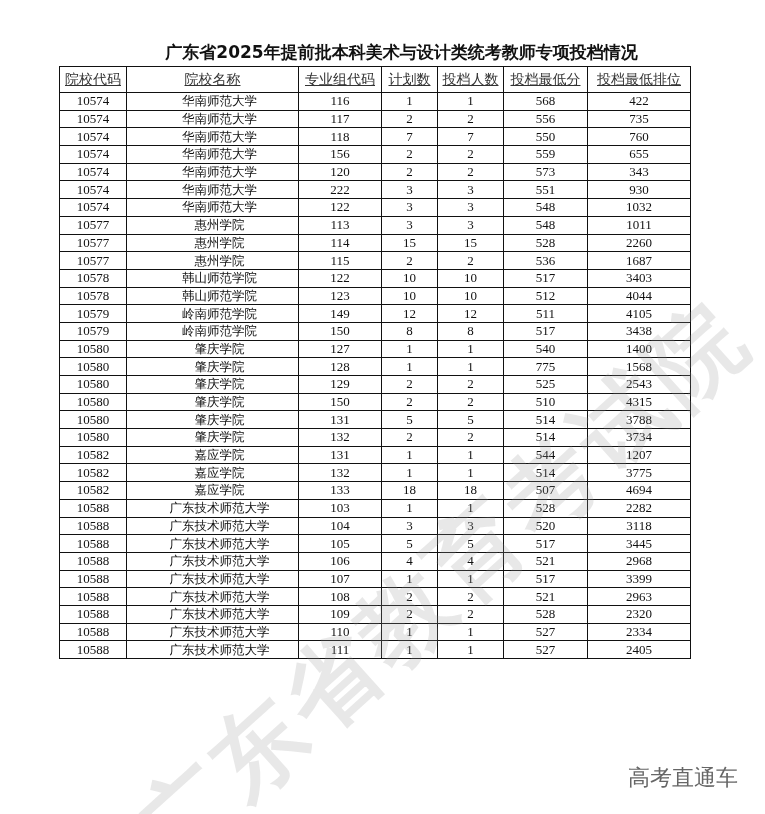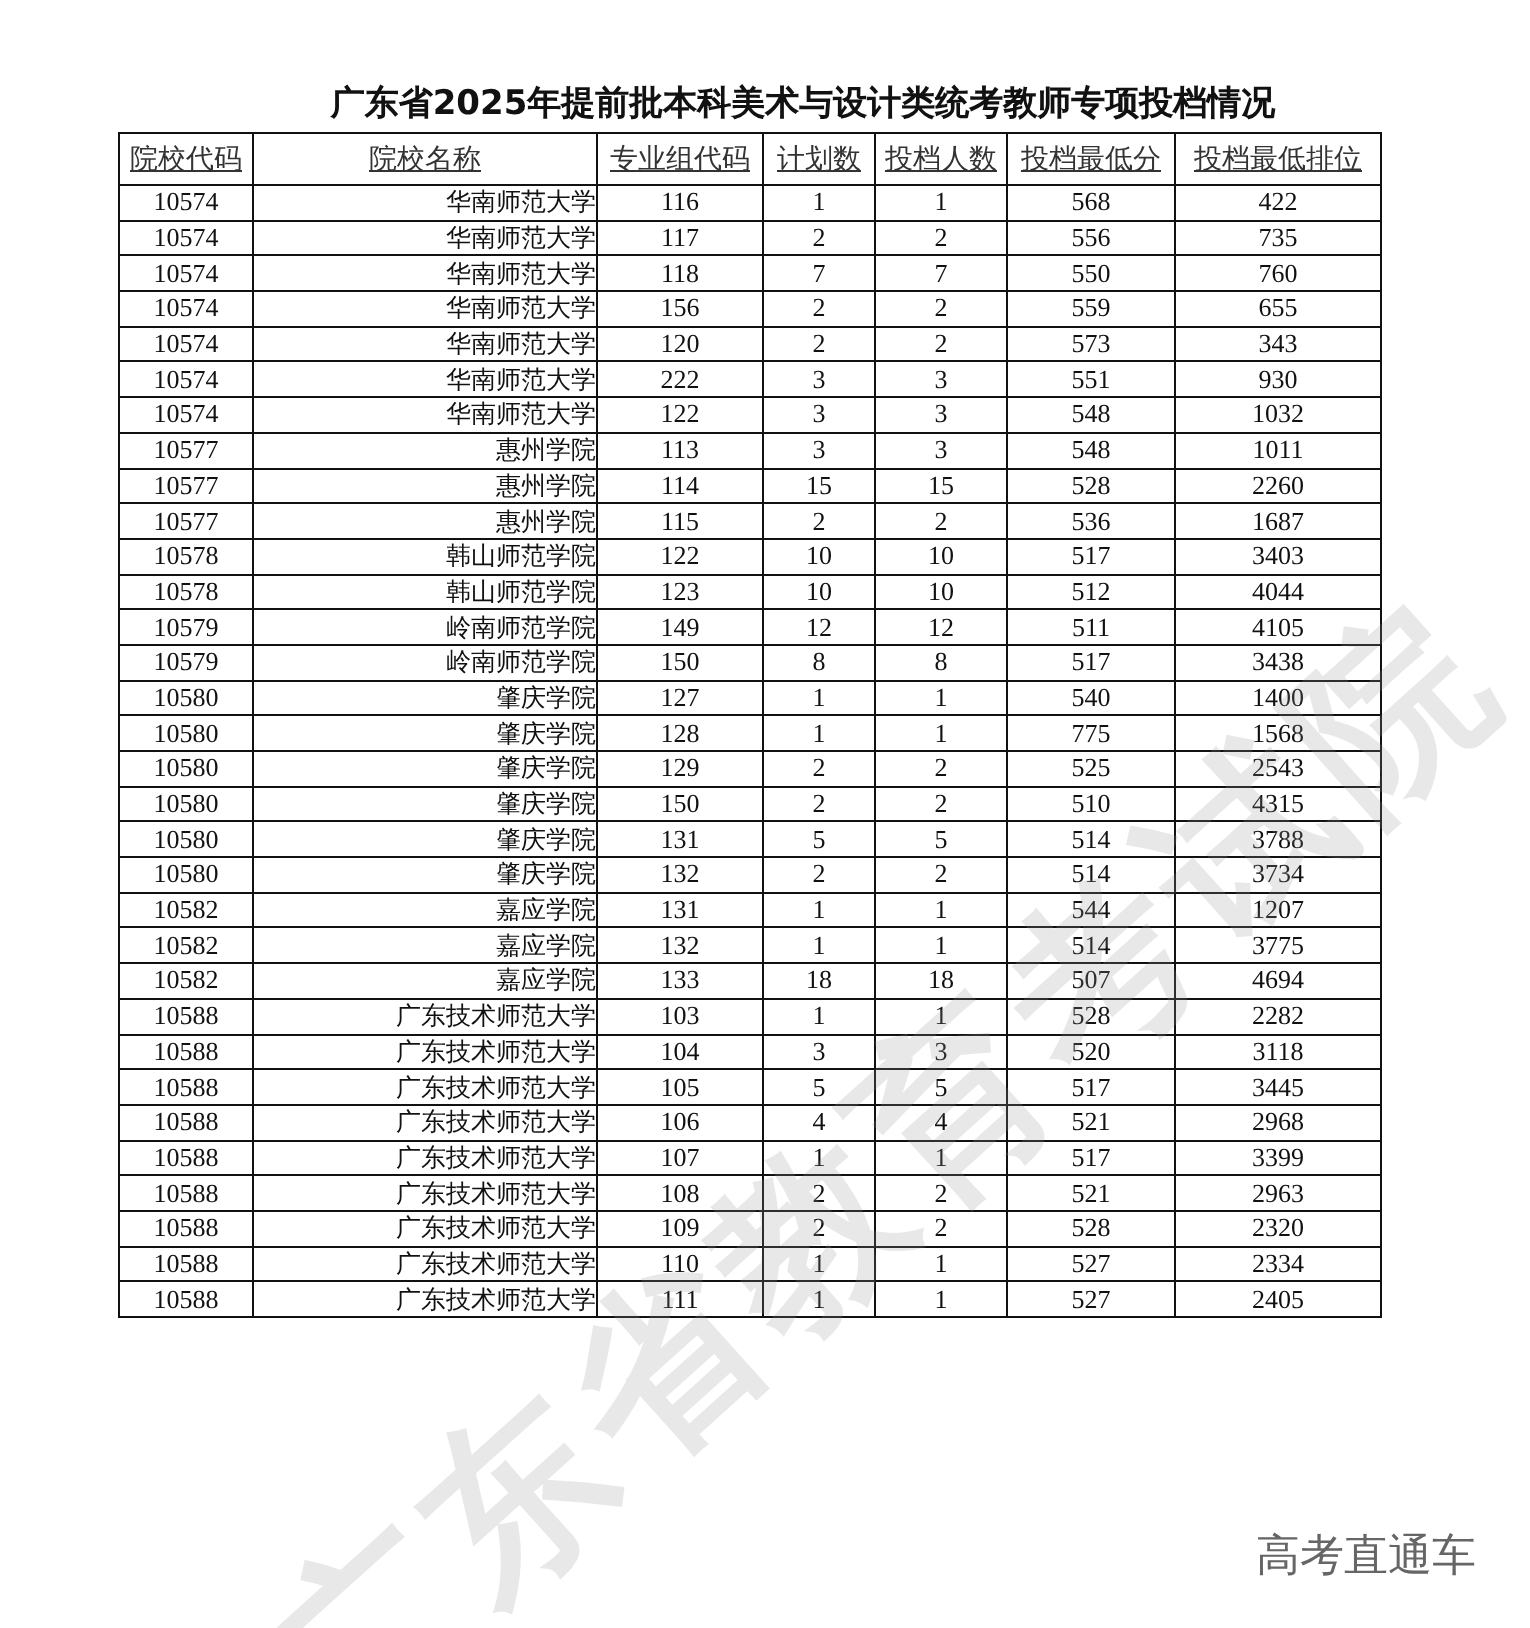--- a/index.html
+++ b/index.html
@@ -27,21 +27,21 @@
   }
   table.sheet th {
     height: 25px; font-size: 14px; color: #333; text-align: center;
     font-family: "DejaVu Sans", "Liberation Sans", sans-serif;
     text-decoration: underline;
   }
   table.sheet td {
     height: 16.7px; line-height: 16px; font-size: 13px; text-align: center;
     font-family: "Liberation Serif", "DejaVu Serif", serif;
   }
-  table.sheet td.name { text-align: right; padding-left: 14px;
+  table.sheet td.name { text-align: center; padding-left: 14px;
     font-family: "DejaVu Sans", "Liberation Sans", sans-serif; font-size: 12.5px; }
   .watermark {
     position: absolute; pointer-events: none;
     font-family: "DejaVu Sans", "Liberation Sans", sans-serif;
     color: rgba(150,150,150,0.22); font-size: 92px; font-weight: bold;
     transform: rotate(-42deg); transform-origin: left top;
     left: 110px; top: 800px; white-space: nowrap; letter-spacing: 6px;
   }
   .brand {
     position: absolute; left: 628px; top: 763px;

